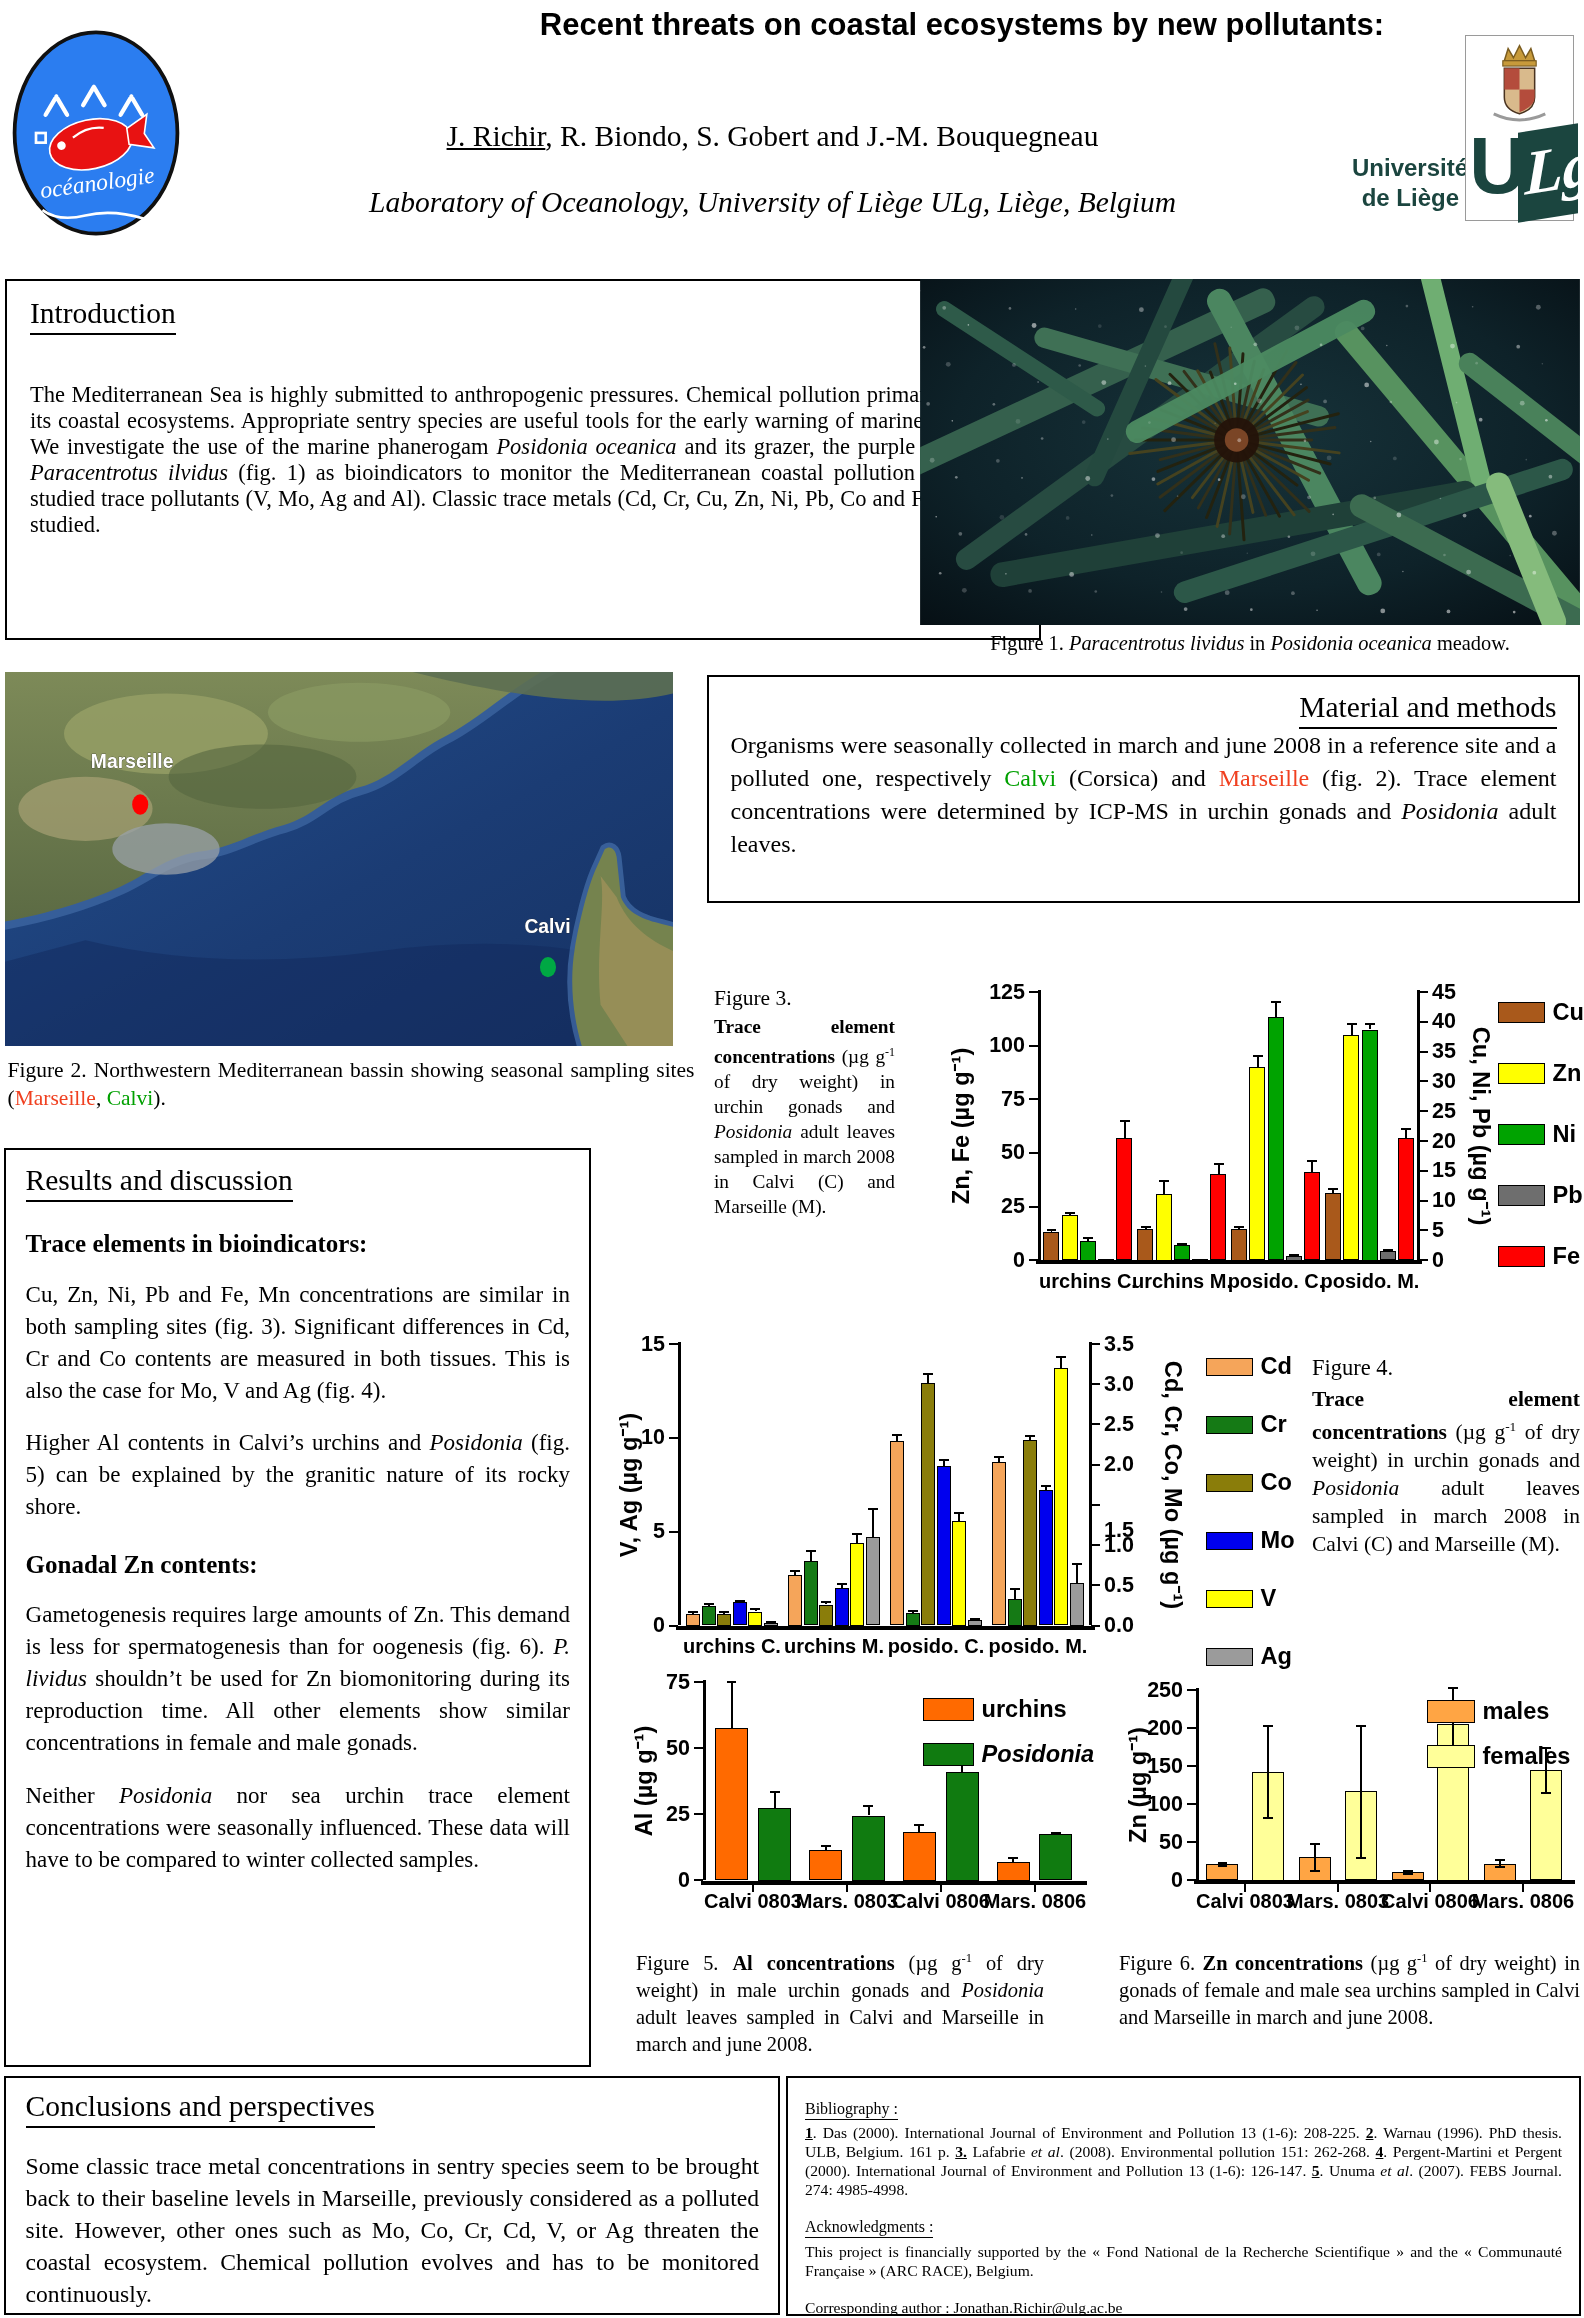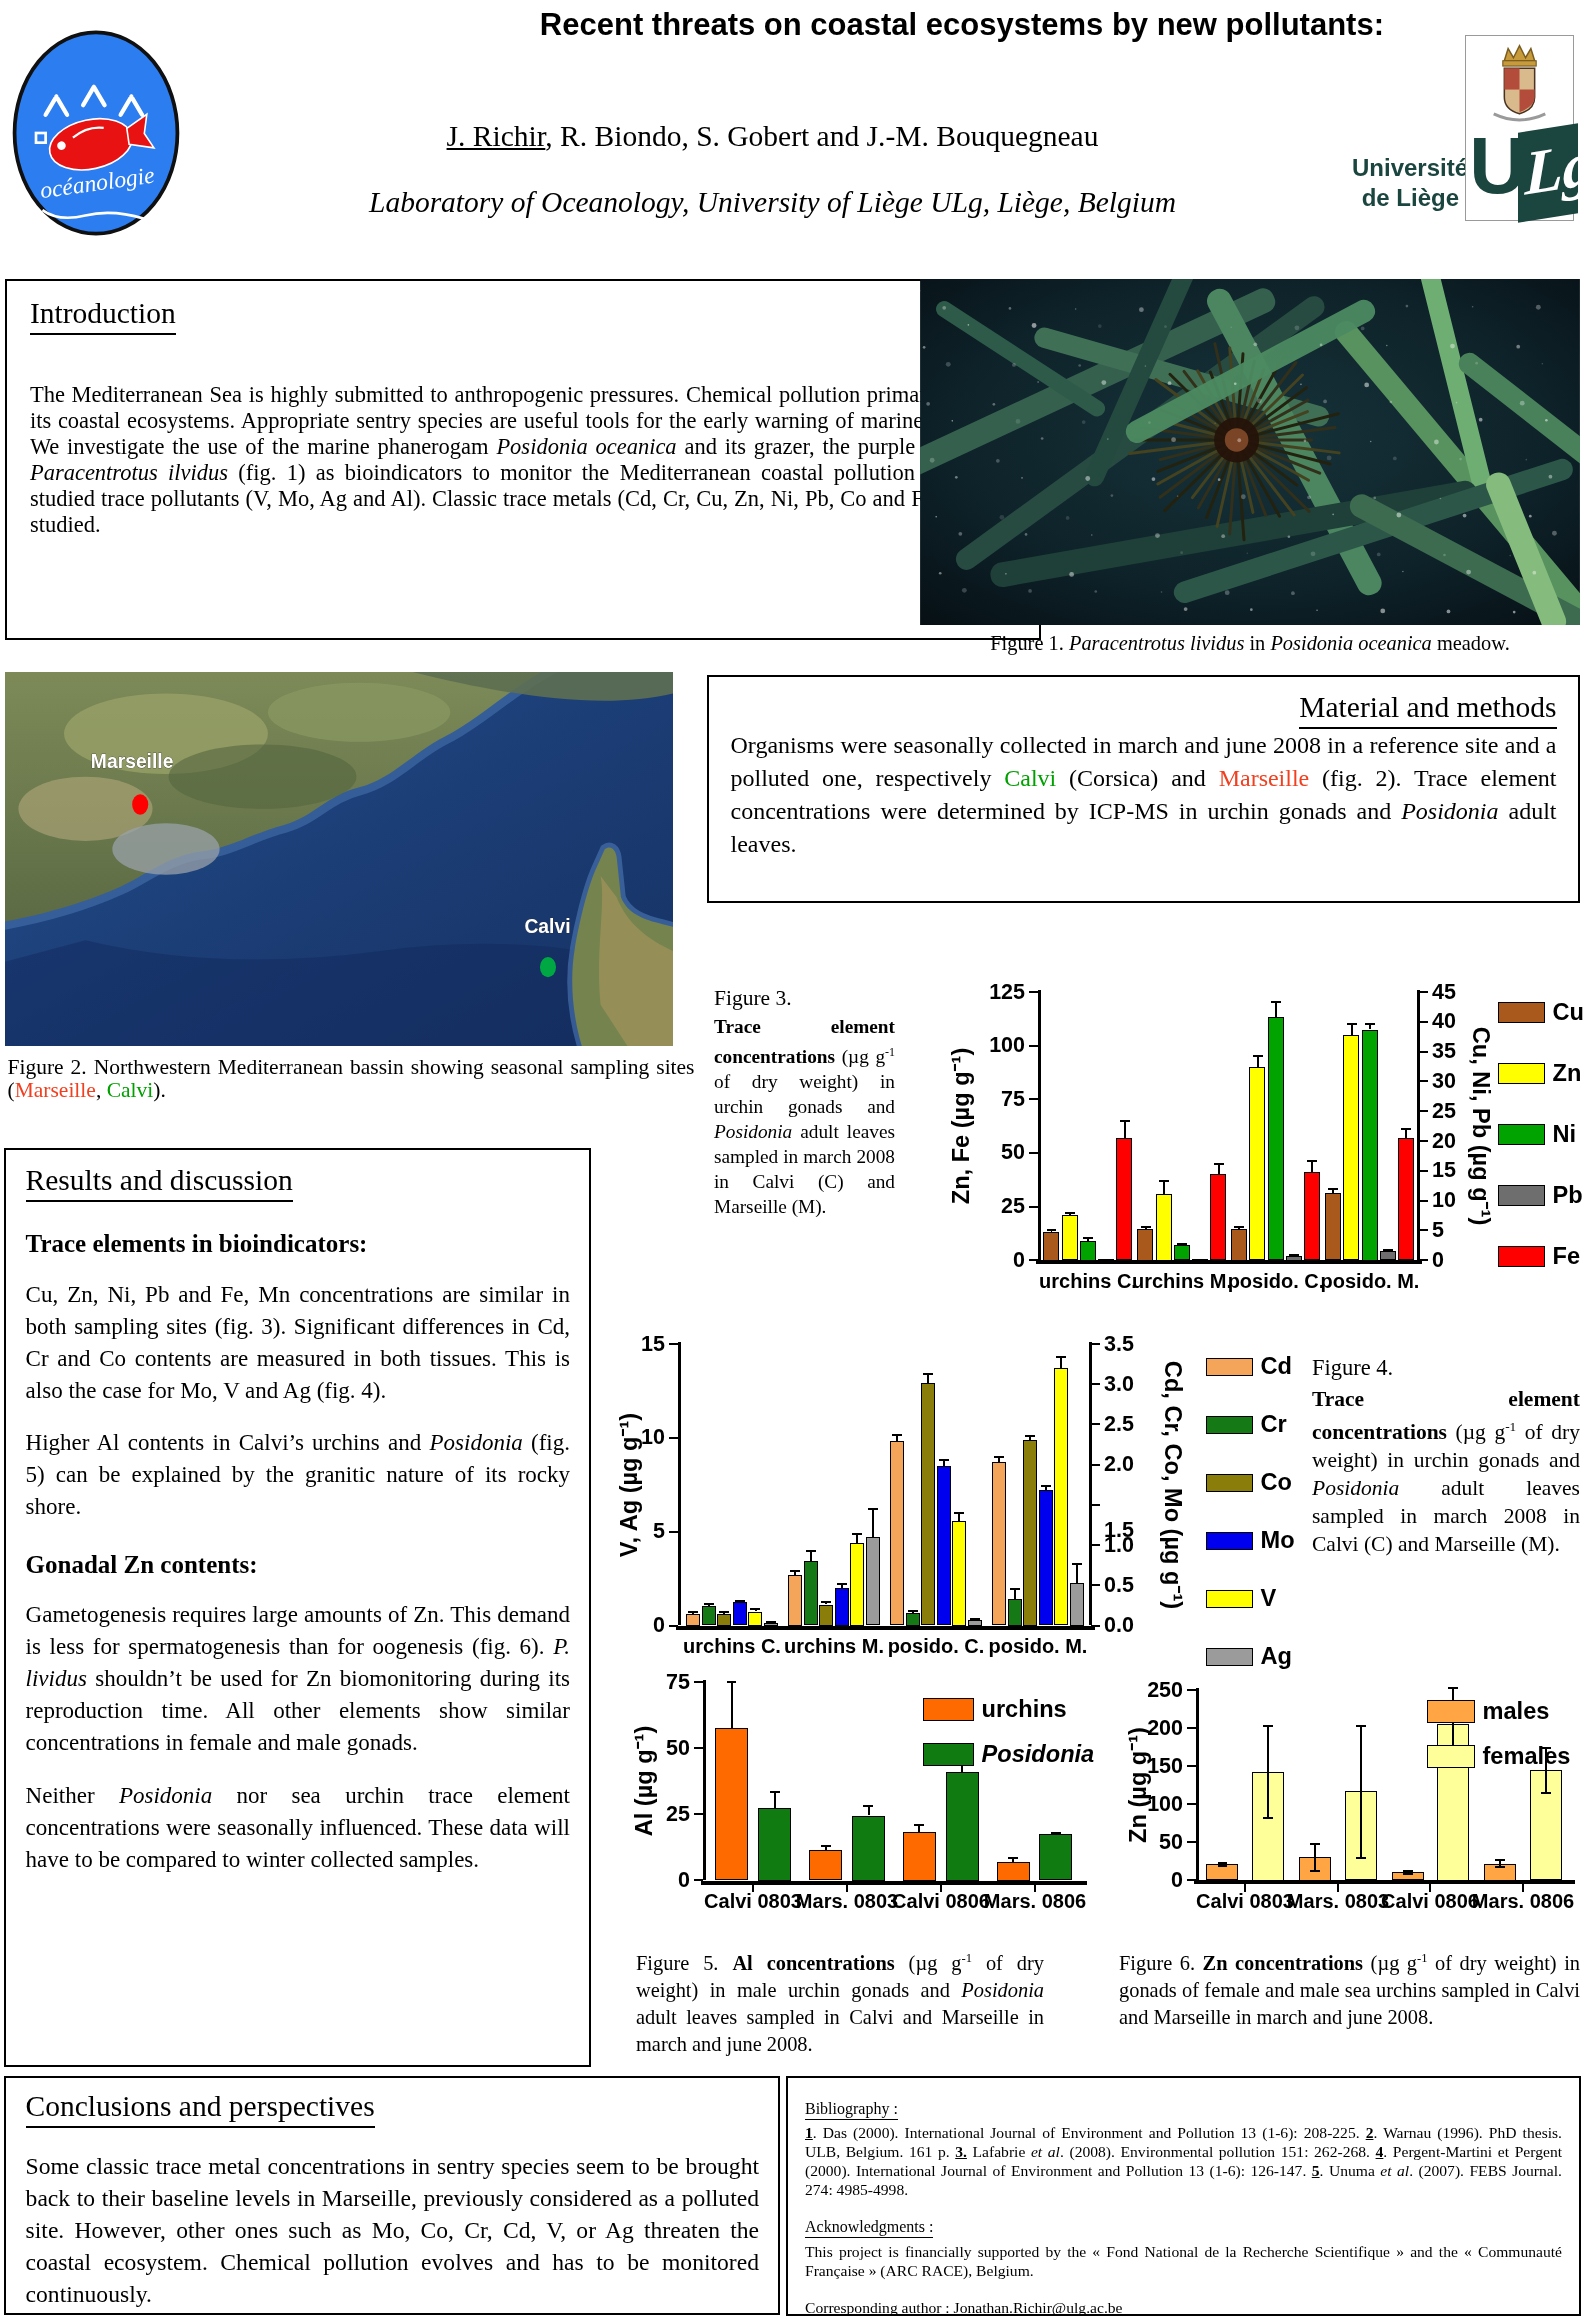--- a/index.html
+++ b/index.html
@@ -28,21 +28,21 @@
   #bibBox{left:786px;top:2076px;width:795px;height:240px;padding:21px 17px;font-size:15.6px;line-height:19px;}
   #bibBox .bh{display:inline-block;border-bottom:1.6px solid #000;padding-bottom:1.1px;font-size:16px;}
   #bibBox p{margin:3.2px 0 0 0;}
   #bibBox .gap{margin-top:18px;}
   
   #fig1{left:920px;top:279px;width:660px;height:346px;}
   #fig1 svg{display:block;}
   #fig1cap{left:920px;top:632px;width:660px;text-align:center;font-size:20.4px;}
   
   #map{left:5.4px;top:672px;width:668px;height:374px;}
-  #fig2cap{left:7.5px;top:1056px;width:687px;font-size:21.5px;line-height:23px;}
+  #fig2cap{left:7.5px;top:1056px;width:687px;font-size:21.5px;line-height:28px;}
   
   .chart{position:absolute;}
   .chart>div{position:absolute;box-sizing:border-box;}
   .axisline{background:#000;}
   .tickmark{background:#000;}
   .ticklabel{font-family:"Liberation Sans","DejaVu Sans",sans-serif;font-weight:bold;font-size:21.5px;line-height:29px;}
   .tl-left{width:70px;text-align:right;}
   .tl-right{width:64px;text-align:left;}
   .xlabel{font-family:"Liberation Sans",sans-serif;font-weight:bold;font-size:20px;text-align:center;line-height:25px;}
   .bar{border:1.6px solid #000;}

